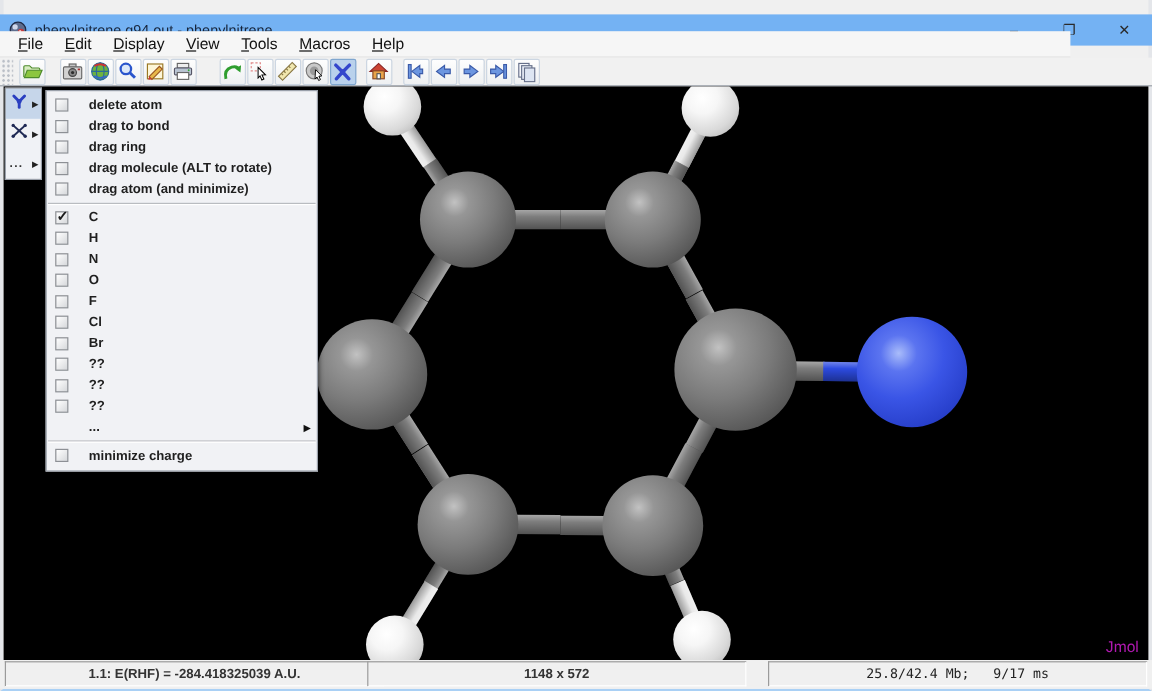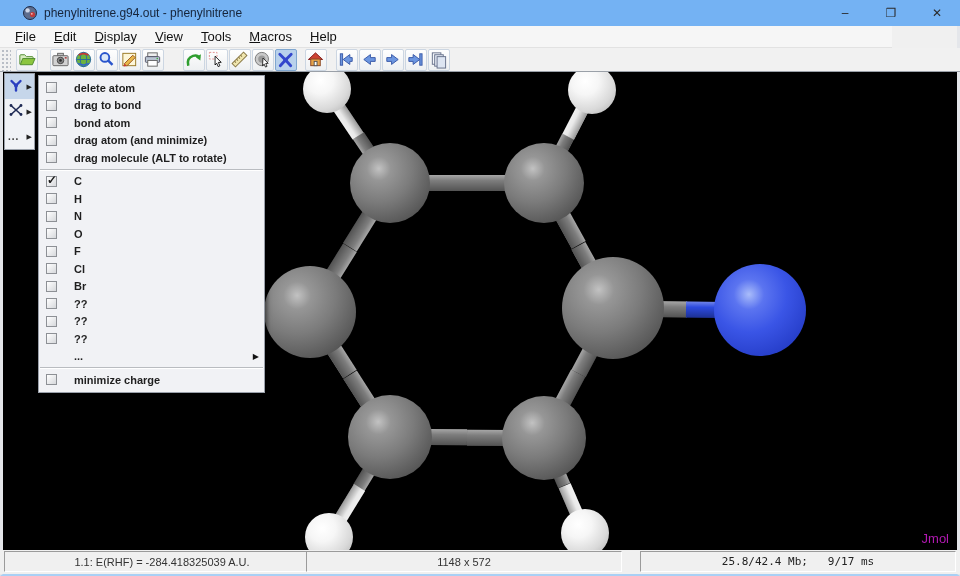--- a/index.html
+++ b/index.html
@@ -2,22 +2,22 @@
 <html><head>
 <meta charset="utf-8">
 <style>
   * { margin:0; padding:0; box-sizing:border-box; }
   html,body { width:960px; height:576px; overflow:hidden; background:#000; }
   body { font-family:"Liberation Sans", sans-serif; }
   #window { position:relative; width:960px; height:576px; background:#f0f0f0;
             border-left:3px solid #e4e6ea; border-right:3px solid #e4e6ea; border-bottom:2px solid #a9d0f5; }
 
   
-  .titlebar { position:absolute; left:-3px; top:0; width:960px; height:26px; background:#74b2f3;
-              display:flex; align-items:center; padding-left:22px; }
+  .titlebar { position:absolute; left:-3px; top:12px; width:960px; height:26px; background:#74b2f3;
+              display:flex; align-items:center; padding-left:7px; }
   .titlebar .app-icon { width:16px; height:16px; margin-right:6px; flex:0 0 auto; }
   .titlebar .title-text { font-size:12px; color:#16243a; white-space:nowrap; }
   .win-controls { position:absolute; right:0; top:0; height:26px; display:flex; }
   .win-btn { width:46px; height:26px; display:flex; align-items:center; justify-content:center;
              font-size:12px; color:#2a2a2a; cursor:default; }
 
   
   .menubar { position:absolute; left:-3px; top:26px; width:892px; height:22px; background:#f6f6f6;
              border-bottom:1px solid #e2e2e2; display:flex; align-items:center; padding-left:6px; }
   .menu-item { font-size:13px; color:#111; padding:2px 9px; white-space:nowrap; }
@@ -64,21 +64,21 @@
   .pm-check .mark { position:absolute; left:0px; top:-4px; font-size:12px; font-weight:bold; color:#1a1a1a; }
   .pm-label { margin-left:35px; font-size:11px; font-weight:bold; color:#1f1f1f; white-space:nowrap; }
   .pm-arrow { position:absolute; right:5px; font-size:8px; color:#111; }
   .pm-sep { height:2px; border-top:1px solid #b9bcc0; border-bottom:1px solid #ffffff; margin:2px 1px; }
 
   
   .statusbar { position:absolute; left:-3px; top:550px; width:960px; height:24px; background:#f0f0f0; }
   .sb-cell { position:absolute; top:1px; height:21px; background:#f0f0f0;
              border:1px solid; border-color:#9b9b9b #ffffff #ffffff #9b9b9b;
              display:flex; align-items:center; justify-content:center;
-             font-size:11px; font-weight:normal; color:#333; white-space:pre; }
+             font-size:11px; font-weight:bold; color:#333; white-space:pre; }
   .sb-cell.mono { font-family:"DejaVu Sans Mono", monospace; font-weight:normal; color:#222; }
 </style>
 </head>
 <body>
 
 <div id="window">
 
   <div class="titlebar">
     <span class="app-icon">
       <svg viewBox="0 0 16 16">
@@ -354,29 +354,29 @@
       <div class="pm-row">
         <span class="pm-check"></span>
         <span class="pm-label">delete atom</span>
       </div>
       <div class="pm-row">
         <span class="pm-check"></span>
         <span class="pm-label">drag to bond</span>
       </div>
       <div class="pm-row">
         <span class="pm-check"></span>
-        <span class="pm-label">bond atom</span>
+        <span class="pm-label">drag ring</span>
+      </div>
+      <div class="pm-row">
+        <span class="pm-check"></span>
+        <span class="pm-label">drag molecule (ALT to rotate)</span>
       </div>
       <div class="pm-row">
         <span class="pm-check"></span>
         <span class="pm-label">drag atom (and minimize)</span>
-      </div>
-      <div class="pm-row">
-        <span class="pm-check"></span>
-        <span class="pm-label">drag molecule (ALT to rotate)</span>
       </div>
       <div class="pm-sep"></div>
       <div class="pm-row">
         <span class="pm-check">
           <span class="mark">✓</span>
         </span>
         <span class="pm-label">C</span>
       </div>
       <div class="pm-row">
         <span class="pm-check"></span>

